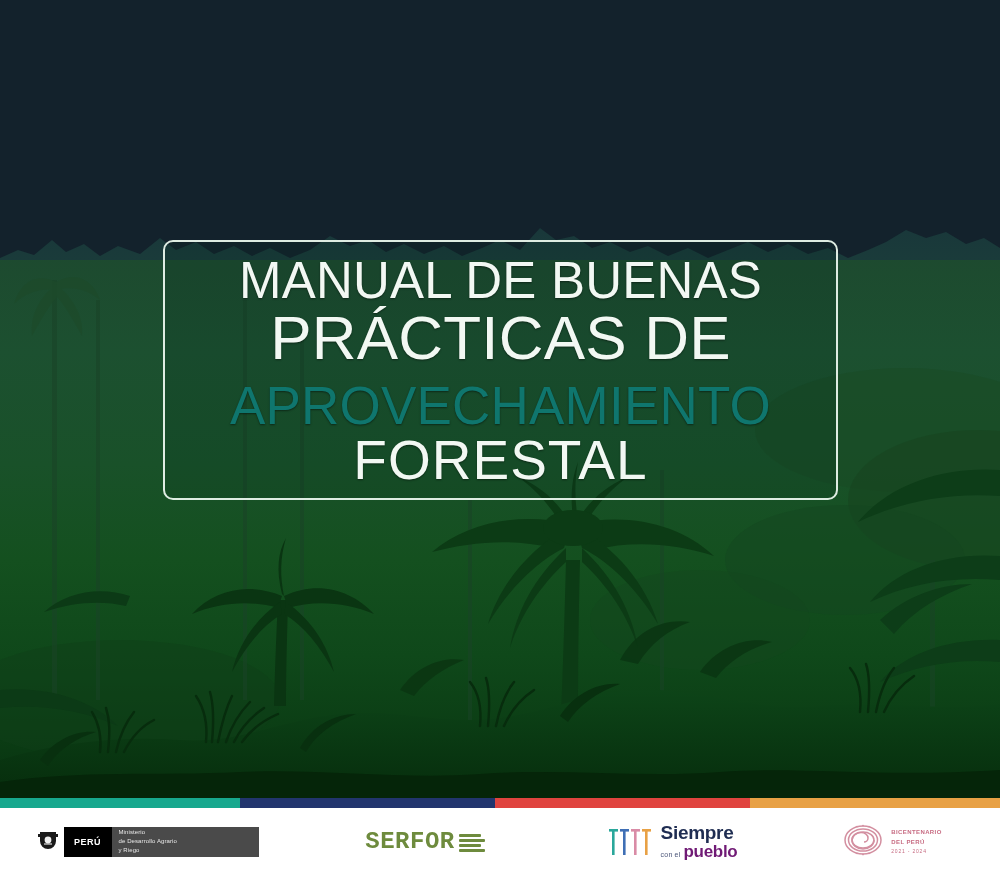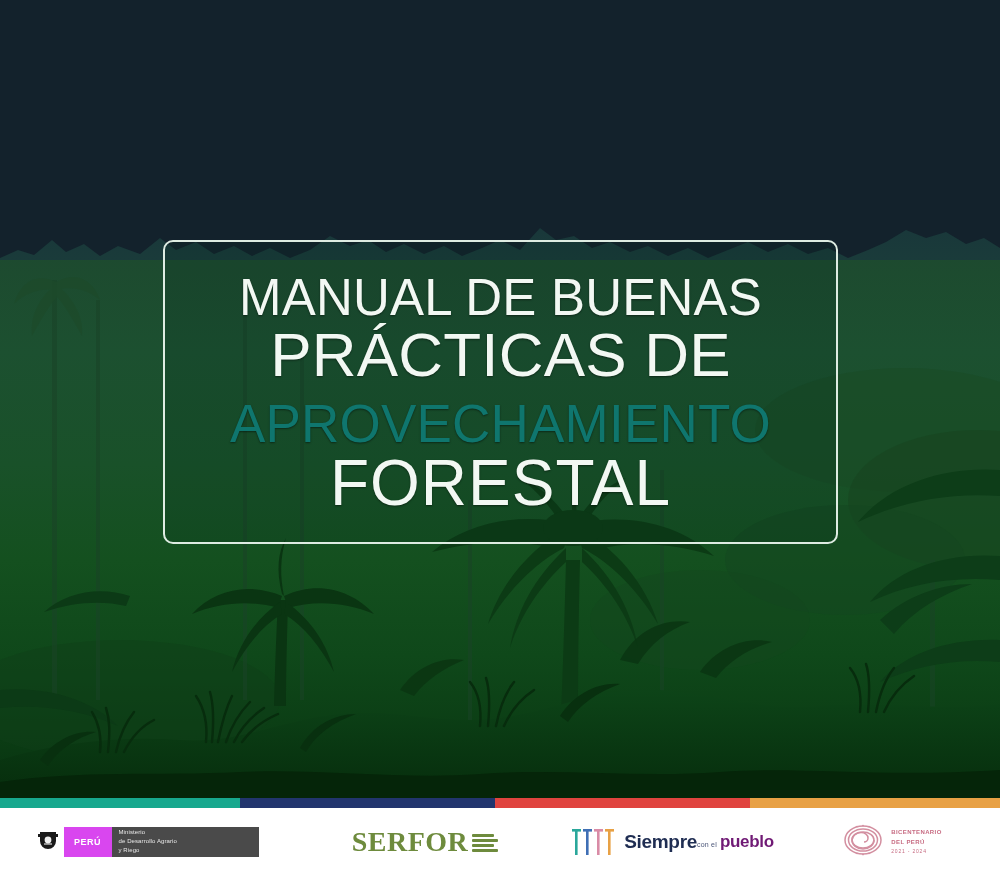--- a/index.html
+++ b/index.html
@@ -48,21 +48,21 @@
     height: 800px;
     display: block;
   }
 
   
   .title-plate {
     position: absolute;
     left: 163px;
     top: 240px;
     width: 675px;
-    height: 304px;
+    height: 260px;
     border: 2px solid rgba(222, 236, 226, 0.80);
     border-radius: 10px;
     box-sizing: border-box;
     background: rgba(8, 45, 30, 0.16);
     display: flex;
     flex-direction: column;
     justify-content: center;
     padding: 6px 12px 2px 12px;
   }
   .t-line {
@@ -71,21 +71,21 @@
     font-weight: 400;
     letter-spacing: 0.2px;
     line-height: 0.98;
     white-space: nowrap;
     text-align: center;
     text-shadow: 0 1px 2px rgba(0,0,0,0.45);
   }
   .t1 { font-size: 51px; margin-bottom: 2px; }
   .t2 { font-size: 62px; margin-bottom: 12px; }
   .t3 { font-size: 53px; margin-bottom: 2px; }
-  .t4 { font-size: 64px; letter-spacing: 1px; }
+  .t4 { font-size: 55px; letter-spacing: 1px; }
 
   
   .color-strip {
     position: absolute;
     left: 0;
     top: 798px;
     width: 1000px;
     height: 10px;
     display: flex;
   }
@@ -152,23 +152,23 @@
     white-space: nowrap;
   }
 
   
   .serfor {
     display: flex;
     align-items: center;
     gap: 4px;
   }
   .serfor-word {
-    font-family: Liberation Serif, serif;
+    font-family: Liberation Mono, monospace;
     font-weight: bold;
-    font-size: 28px;
+    font-size: 24px;
     color: #6e8b3d;
     letter-spacing: 0.5px;
     line-height: 1;
   }
   .serfor-mark {
     display: flex;
     flex-direction: column;
     gap: 2px;
     padding-top: 2px;
   }
@@ -189,21 +189,21 @@
     gap: 7px;
   }
   .siempre-mark {
     display: flex;
     align-items: flex-start;
     gap: 2px;
     height: 28px;
   }
   .siempre-text {
     display: flex;
-    flex-direction: row;
+    flex-direction: column;
     line-height: 1;
   }
   .siempre-main {
     font-family: "Liberation Sans", sans-serif;
     font-weight: bold;
     font-size: 19px;
     color: #1f2d52;
     letter-spacing: -0.3px;
   }
   .siempre-sub {
@@ -411,21 +411,21 @@
     <div class="logo-slot slot-1">
       <div class="midagri">
         <div class="midagri-escudo">
           <svg width="26" height="26" viewBox="0 0 26 26" aria-hidden="true">
             <path d="M3,5 h20 v3 h-2 v4 a8,8 0 0 1 -8,8 a8,8 0 0 1 -8,-8 v-4 h-2 z" fill="#1a1a1a"></path>
             <rect x="5" y="3" width="16" height="3" fill="#1a1a1a"></rect>
             <circle cx="13" cy="11" r="3.4" fill="#f0f0f0"></circle>
             <rect x="9" y="14" width="8" height="2" fill="#f0f0f0" opacity="0.55"></rect>
           </svg>
         </div>
-        <div class="midagri-peru" style="background: #d946ef;">PERÚ</div>
+        <div class="midagri-peru" style="background: #000000;">PERÚ</div>
         <div class="midagri-name" style="background: rgb(74, 74, 74);">
           <span>Ministerio</span>
           <span>de Desarrollo Agrario</span>
           <span>y Riego</span>
         </div>
       </div>
     </div>
 
     <div class="logo-slot slot-2">
       <div class="serfor">

